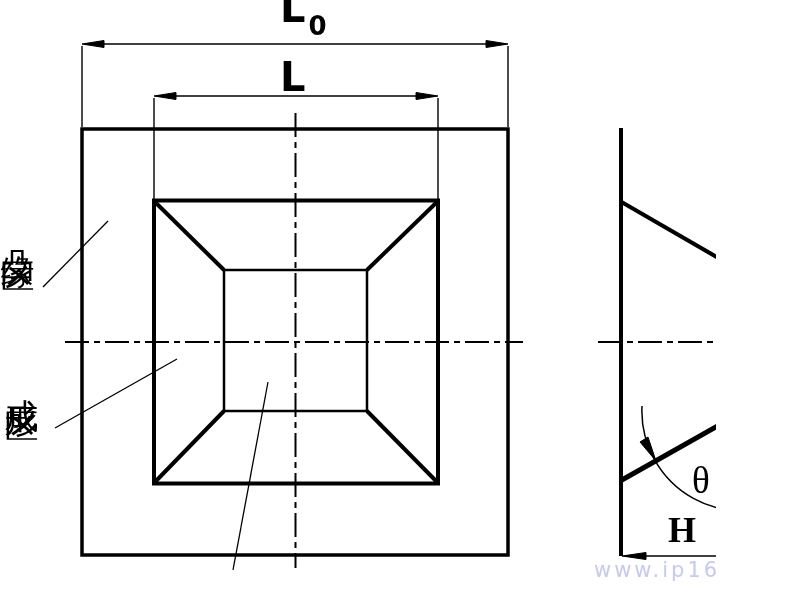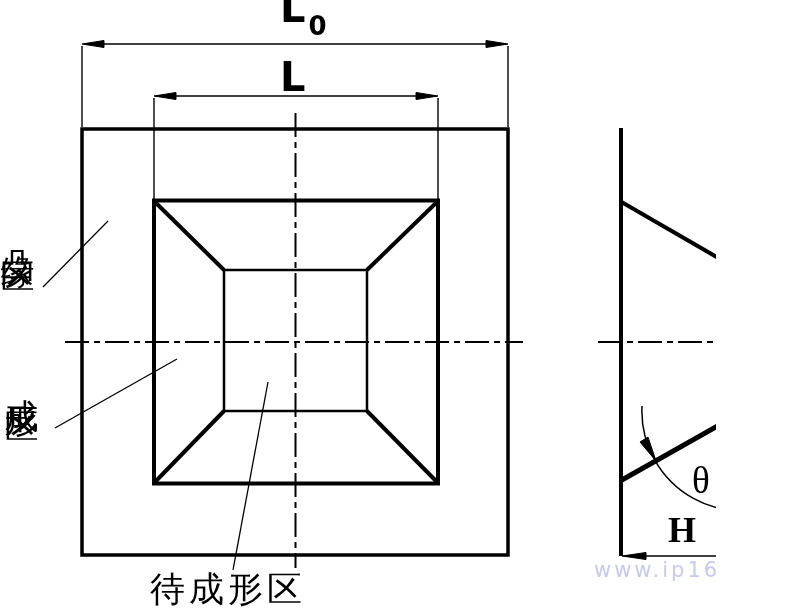--- a/index.html
+++ b/index.html
@@ -123,21 +123,20 @@
   </svg>
 
   <div class="lab dimlab" style="left:280px; top:-12px;"><span>L</span><span class="dimsub">0</span></div>
 
   <div class="lab dimlab" style="left:280px; top:57px;">L</div>
 
   <div class="lab vzone" style="left:0px; top:222px;">凸缘区</div>
 
   <div class="lab vzone" style="left:4px; top:372px;">成形区</div>
 
-  <div class="lab hzone" style="left:150px; top:572px;">待成形区</div>
 
   <div class="lab greek" style="left:692px; top:462px;">θ</div>
 
   <div class="lab hlab" style="left:668px; top:512px;">H</div>
 
   <div class="lab watermark" style="left:594px; top:560px;">www.ip1689.com</div>
 
 </div>
 
 </body></html>

